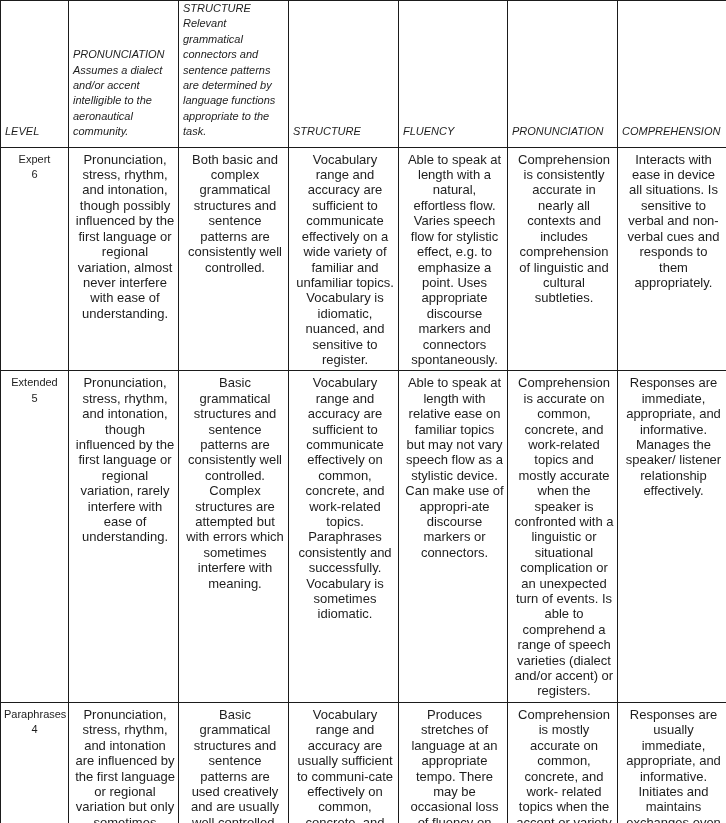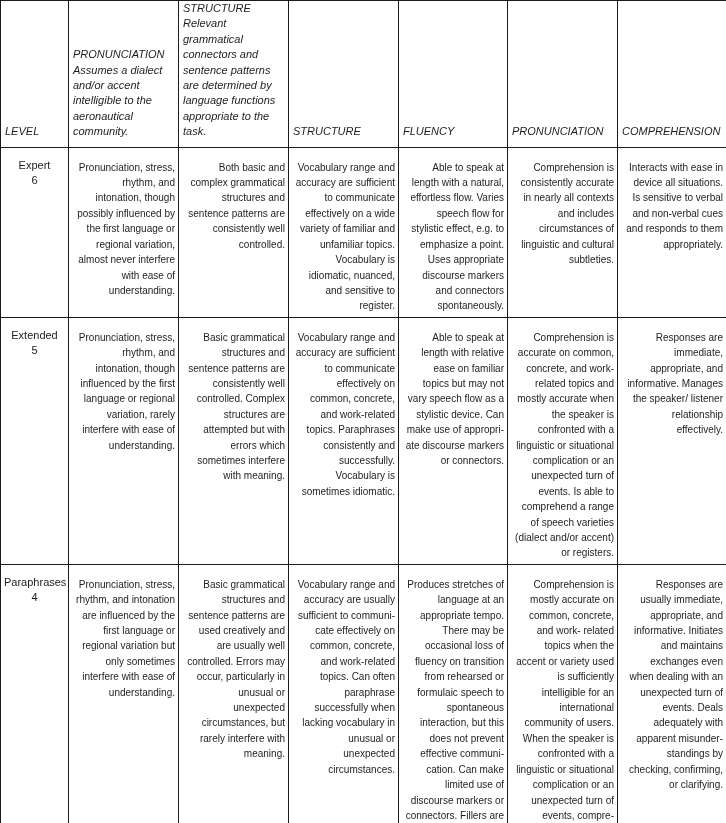--- a/index.html
+++ b/index.html
@@ -33,29 +33,29 @@
     line-height: 15.4px;
     padding: 0 4px 7px 4px;
   }
   td.hd .col-title { white-space: nowrap; }
   
   td.lvl {
     vertical-align: top;
     text-align: center;
     font-size: 11px;
     line-height: 15.4px;
-    padding: 10px 3px 3px 3px;
+    padding: 4px 3px 3px 3px;
   }
   
   td.cell {
     vertical-align: top;
-    text-align: right;
-    font-size: 10px;
+    text-align: center;
+    font-size: 13px;
     line-height: 15.4px;
-    padding: 12px 3px 3px 6px;
+    padding: 4px 3px 3px 6px;
   }
   tr.r-header      { height: 126px; }
   tr.r-expert      { height: 163px; }
   tr.r-extended    { height: 231px; margin-left: 24px; }
   tr.r-operational { height: 289px; }
 </style>
 </head>
 <body>
 
 <table class="rating-scale">
@@ -98,21 +98,21 @@
 
   <tr class="r-expert">
     <td class="lvl">
       <div>Expert</div>
       <div>6</div>
     </td>
     <td class="cell">Pronunciation, stress, rhythm, and intonation, though possibly influenced by the first language or regional variation, almost never interfere with ease of understanding.</td>
     <td class="cell">Both basic and complex grammatical structures and sentence patterns are consistently well controlled.</td>
     <td class="cell">Vocabulary range and accuracy are sufficient to communicate effectively on a wide variety of familiar and unfamiliar topics. Vocabulary is idiomatic, nuanced, and sensitive to register.</td>
     <td class="cell">Able to speak at length with a natural, effortless flow. Varies speech flow for stylistic effect, e.g. to emphasize a point. Uses appropriate discourse markers and connectors spontaneously.</td>
-    <td class="cell">Comprehension is consistently accurate in nearly all contexts and includes circumstances of linguistic and cultural subtleties.</td>
+    <td class="cell">Comprehension is consistently accurate in nearly all contexts and includes comprehension of linguistic and cultural subtleties.</td>
     <td class="cell">Interacts with ease in device all situations. Is sensitive to verbal and non-verbal cues and responds to them appropriately.</td>
   </tr>
 
   <tr class="r-extended">
     <td class="lvl">
       <div>Extended</div>
       <div>5</div>
     </td>
     <td class="cell">Pronunciation, stress, rhythm, and intonation, though influenced by the first language or regional variation, rarely interfere with ease of understanding.</td>
     <td class="cell">Basic grammatical structures and sentence patterns are consistently well controlled. Complex structures are attempted but with errors which sometimes interfere with meaning.</td>

